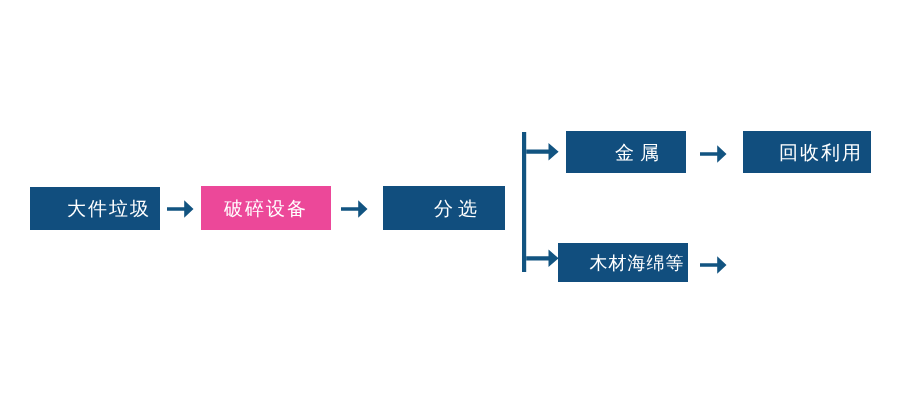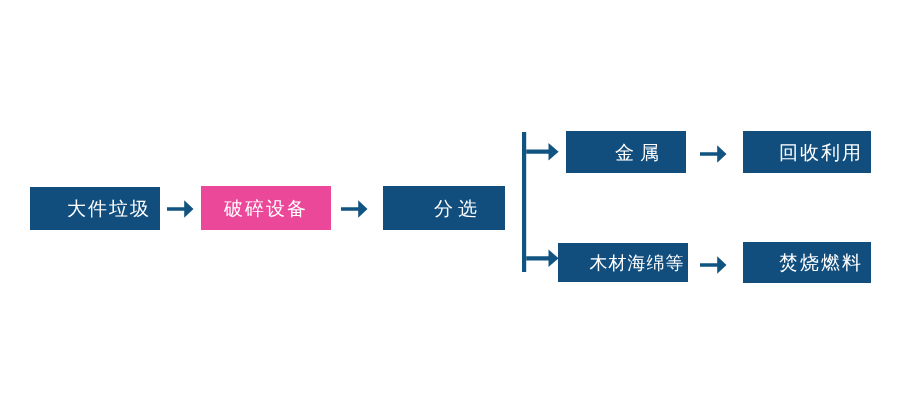--- a/index.html
+++ b/index.html
@@ -140,17 +140,14 @@
   <div class="node blue" id="node-recycle">
     <span class="node-label">回收利用</span>
   </div>
 
   <div class="arrow" id="arrow-4">
     <svg width="30" height="26" viewBox="0 0 30 26" aria-hidden="true">
       <path d="M2 11.2 H19.2 V4.2 L28.5 13 L19.2 21.8 V14.8 H2 Z" fill="#125481"></path>
     </svg>
   </div>
 
-  <div class="node blue" id="node-fuel">
-    <span class="node-label">焚烧燃料</span>
-  </div>
 
 </div>
 
 </body></html>

